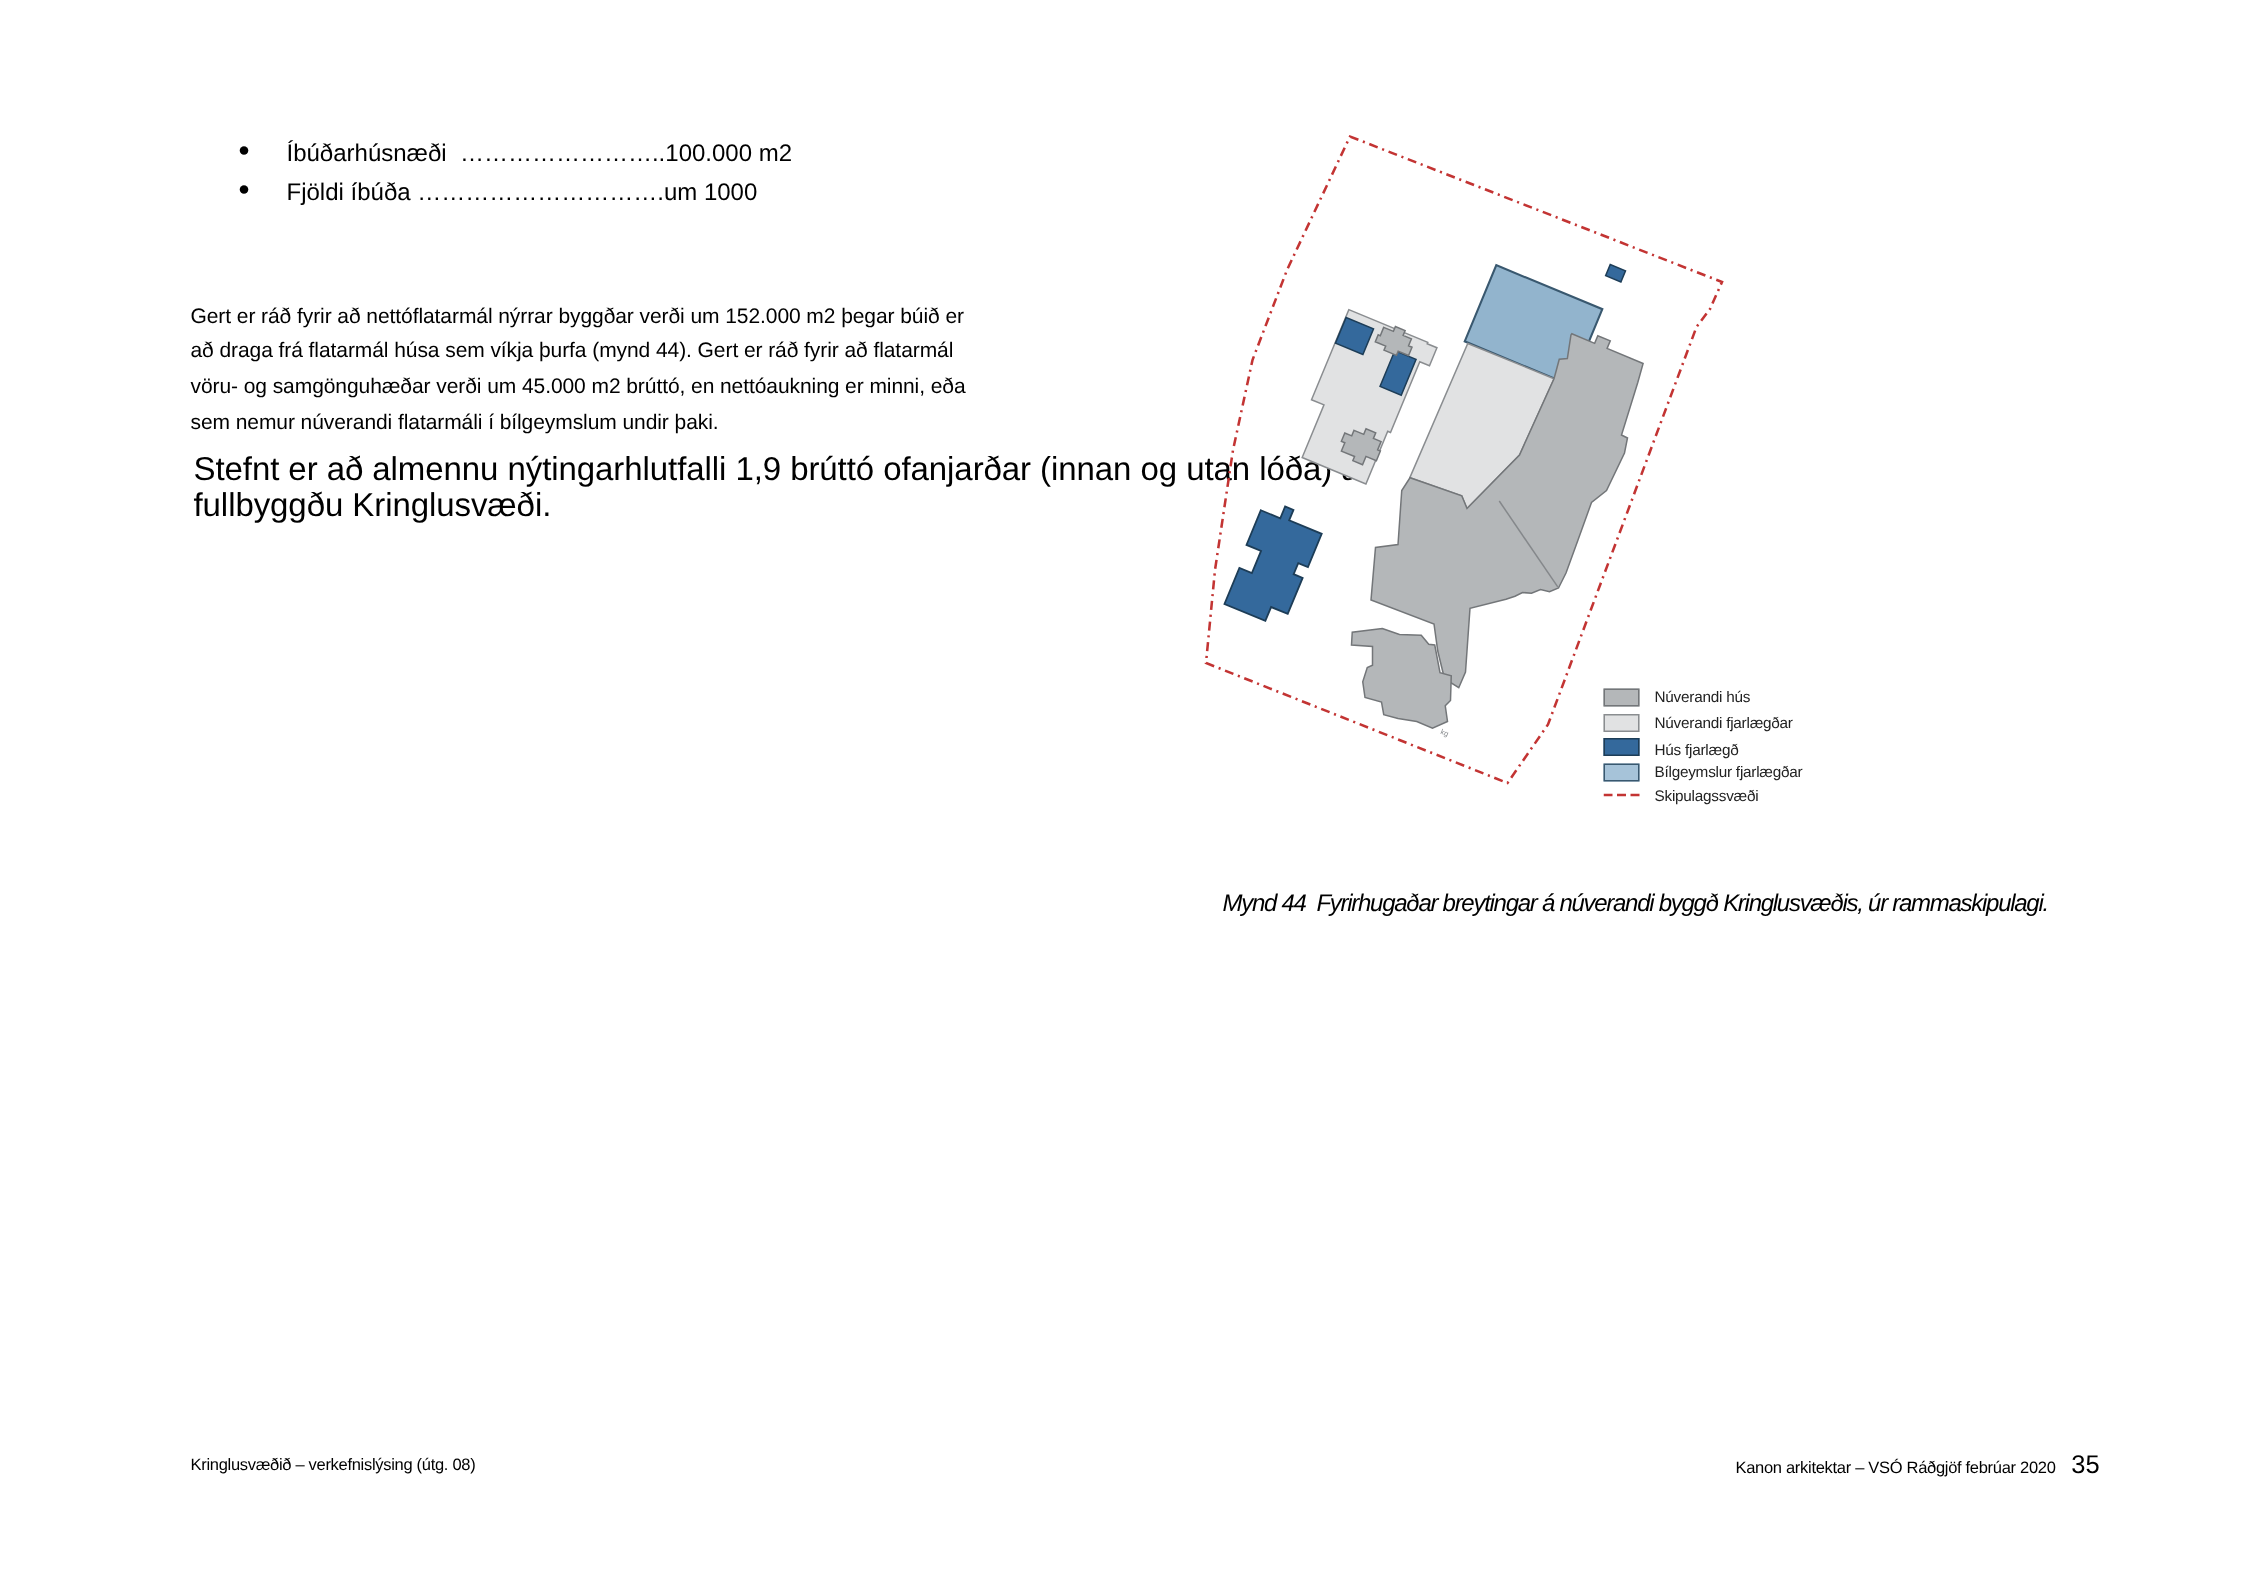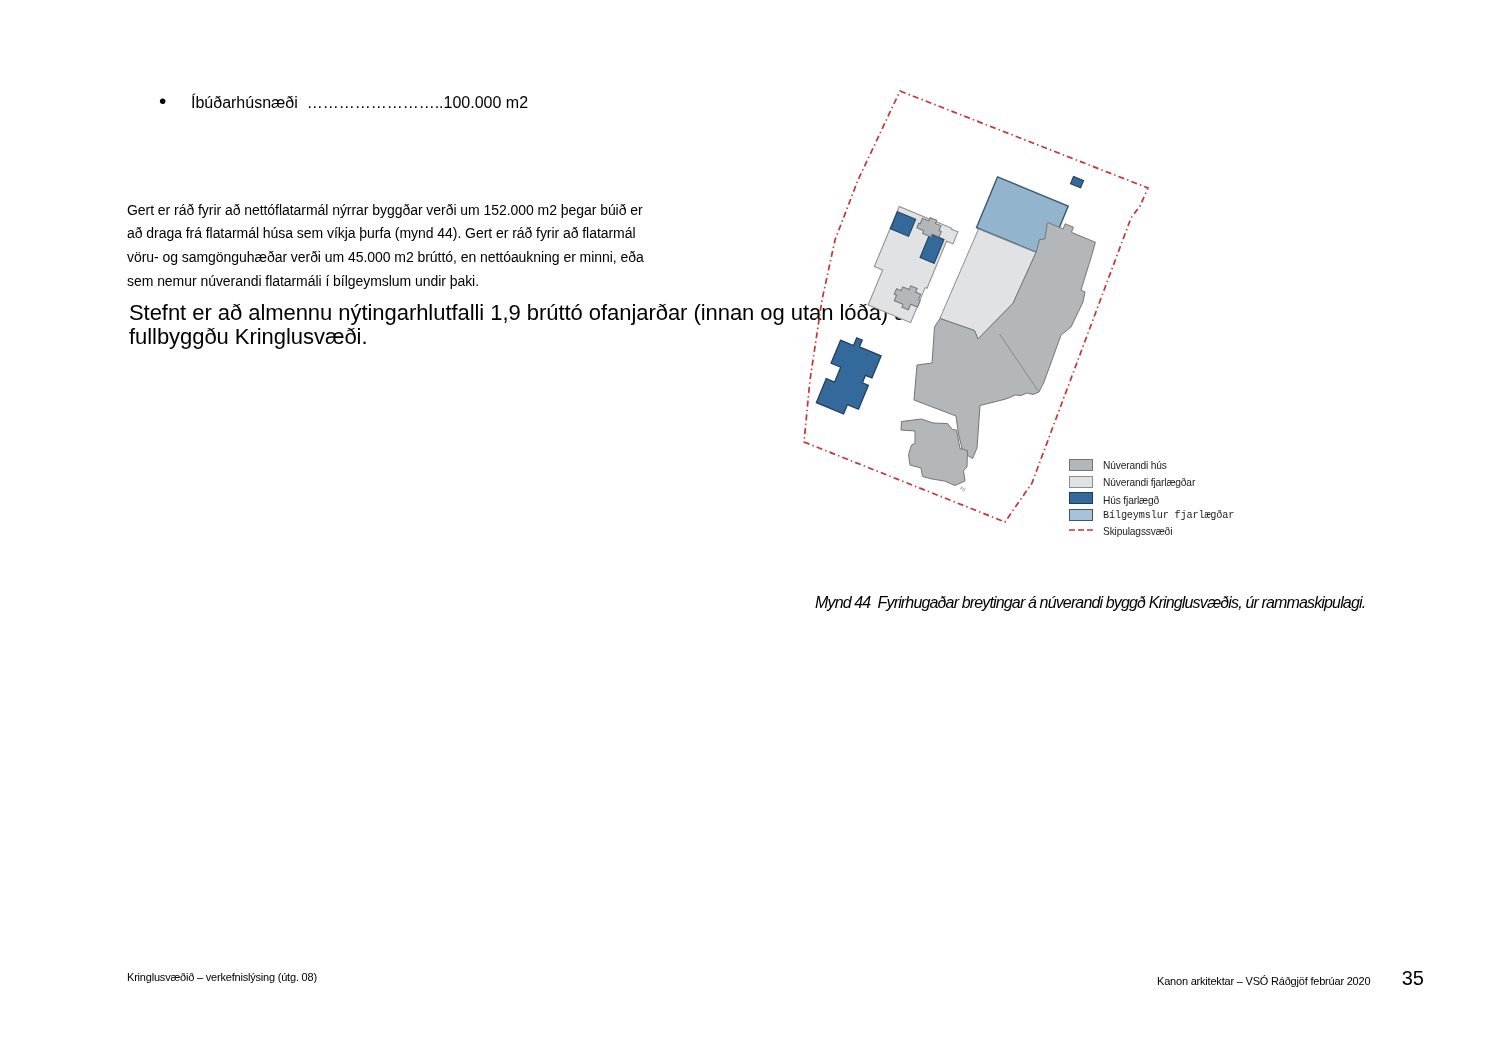--- a/index.html
+++ b/index.html
@@ -5,20 +5,21 @@
   html,body{margin:0;padding:0;}
   body{width:1500px;height:1061px;background:#ffffff;position:relative;
        font-family:"Liberation Sans", sans-serif;color:#000;}
   .abs{position:absolute;}
 </style>
 </head>
 <body>
 
 <div class="abs" style="left:159px;top:90px;font-size:16px;line-height:25.5px;white-space:nowrap;">
   <div><span style="display:inline-block;width:32px;font-size:21px;line-height:16px;">•</span>Íbúðarhúsnæði&nbsp; ……………………..100.000 m2</div>
+  <div><span style="display:inline-block;width:32px;font-size:21px;line-height:16px;">•</span>Fjöldi íbúða ………………………….um 1000</div>
 </div>
 
 <div class="abs" style="left:127px;top:198.7px;font-size:14px;letter-spacing:-0.05px;line-height:23.7px;white-space:nowrap;">
   Gert er ráð fyrir að nettóflatarmál nýrrar byggðar verði um 152.000 m2 þegar búið er<br>
   að draga frá flatarmál húsa sem víkja þurfa (mynd 44). Gert er ráð fyrir að flatarmál<br>
   vöru- og samgönguhæðar verði um 45.000 m2 brúttó, en nettóaukning er minni, eða<br>
   sem nemur núverandi flatarmáli í bílgeymslum undir þaki.
 </div>
 
 <div class="abs" style="left:129px;top:301.1px;font-size:22px;letter-spacing:-0.05px;line-height:23.7px;white-space:nowrap;">
@@ -77,25 +78,25 @@
   <div style="position:absolute;left:0;top:0;width:22px;height:10px;background:#b4b7b9;border:1px solid #737679;"></div>
   <div style="position:absolute;left:34px;top:1px;white-space:nowrap;">Núverandi hús</div>
 
   <div style="position:absolute;left:0;top:16.5px;width:22px;height:10px;background:#e1e2e3;border:1px solid #8a8d90;"></div>
   <div style="position:absolute;left:34px;top:17.5px;white-space:nowrap;">Núverandi fjarlægðar</div>
 
   <div style="position:absolute;left:0;top:33px;width:22px;height:10px;background:#34699c;border:1px solid #1d3d57;"></div>
   <div style="position:absolute;left:34px;top:36px;white-space:nowrap;">Hús fjarlægð</div>
 
   <div style="position:absolute;left:0;top:49.5px;width:22px;height:10px;background:#a6c3d9;border:1px solid #39586f;"></div>
-  <div style="position:absolute;left:34px;top:50.5px;white-space:nowrap;font-family:Liberation Mono, monospace;">Bílgeymslur fjarlægðar</div>
+  <div style="position:absolute;left:34px;top:50.5px;white-space:nowrap;">Bílgeymslur fjarlægðar</div>
 
   <svg style="position:absolute;left:0;top:66px;" width="26" height="10">
       <line x1="0" y1="5" x2="26" y2="5" stroke="#c33433" stroke-width="1.7" stroke-dasharray="6 3"></line>
     </svg>
   <div style="position:absolute;left:34px;top:67px;white-space:nowrap;">Skipulagssvæði</div>
 </div>
 
 <div class="abs" style="left:815px;top:594px;font-size:16px;letter-spacing:-0.85px;font-style:italic;white-space:nowrap;">Mynd 44&nbsp; Fyrirhugaðar breytingar á núverandi byggð Kringlusvæðis, úr rammaskipulagi.</div>
 
 <div class="abs" style="left:127px;top:970.5px;font-size:11px;letter-spacing:-0.2px;">Kringlusvæðið – verkefnislýsing (útg. 08)</div>
 
-<div class="abs" style="left:1157px;top:966.7px;font-size:11px;letter-spacing:-0.2px;white-space:nowrap;">Kanon arkitektar – VSÓ Ráðgjöf febrúar 2020&nbsp;&nbsp;<span style="font-size:20px;letter-spacing:0;margin-left:20px;">&nbsp;35</span></div>
+<div class="abs" style="left:1157px;top:966.7px;font-size:11px;letter-spacing:-0.2px;white-space:nowrap;">Kanon arkitektar – VSÓ Ráðgjöf febrúar 2020&nbsp;&nbsp;<span style="font-size:17px;letter-spacing:0;">&nbsp;35</span></div>
 
 </body></html>

